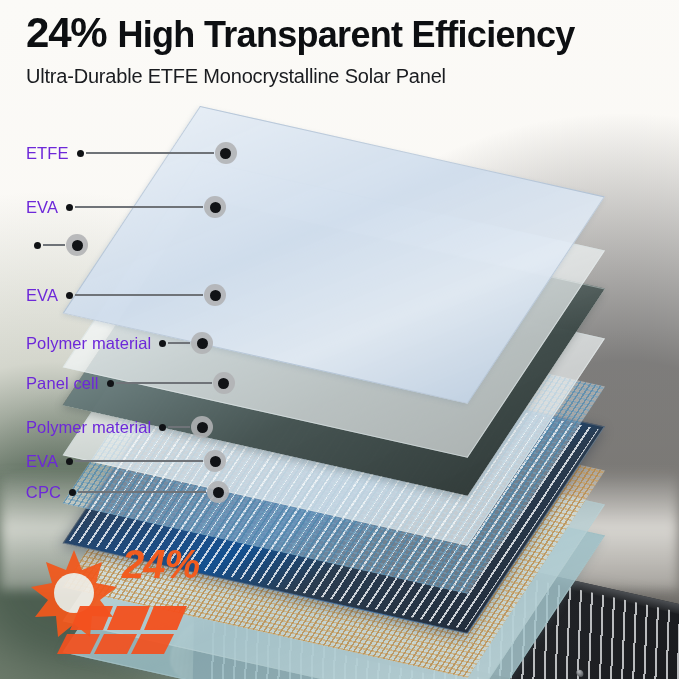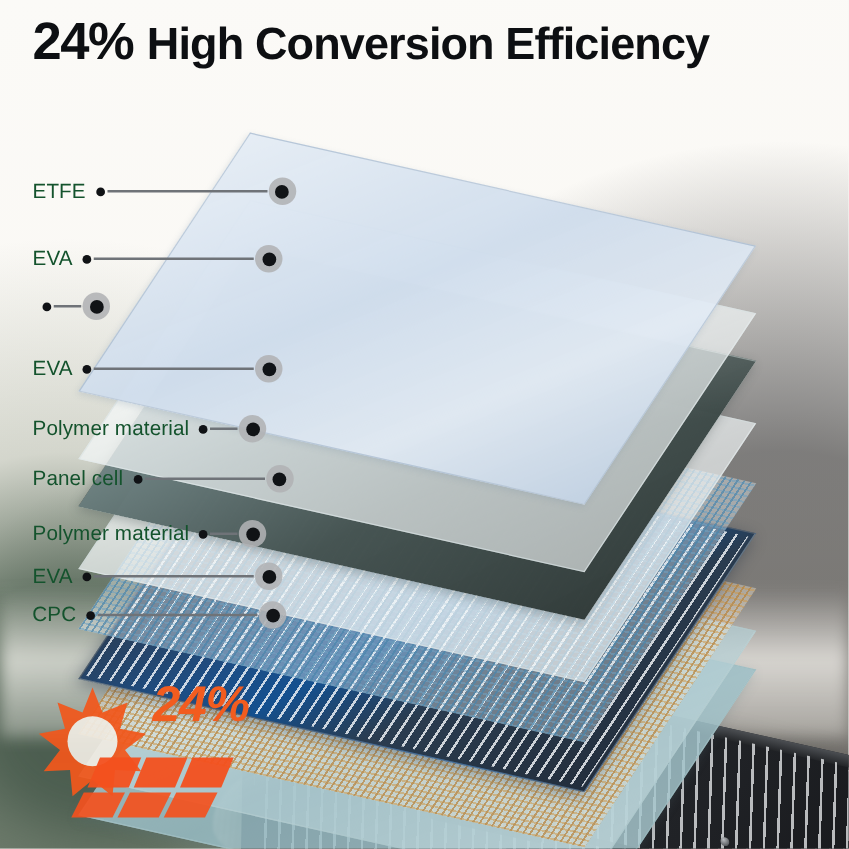--- a/index.html
+++ b/index.html
@@ -102,21 +102,21 @@
     background:linear-gradient(135deg,rgba(206,226,230,.80) 0%,rgba(176,204,210,.72) 55%,rgba(198,220,224,.66) 100%);
     border:1px solid rgba(170,196,200,.6);}
   .l-cpc-bot .sheet{
     background:linear-gradient(135deg,rgba(188,214,219,.88) 0%,rgba(150,186,194,.86) 50%,rgba(176,206,212,.82) 100%);
     border:1px solid rgba(150,182,188,.7);
     box-shadow:0 3px 9px rgba(90,120,128,.25);}
 
   
   .callout{position:absolute;left:0;height:24px;display:flex;align-items:center;}
   .callout .label{
-    font-size:16.5px;color:#14532d;letter-spacing:.1px;white-space:nowrap;font-weight:400;}
+    font-size:16.5px;color:#6d28d9;letter-spacing:.1px;white-space:nowrap;font-weight:400;}
   .callout .dot-small{width:7px;height:7px;border-radius:50%;background:#101215;margin-left:8px;flex:0 0 auto;}
   .callout .line{height:1.6px;background:#6f7378;flex:0 0 auto;}
   .callout .dot-big{position:relative;width:22px;height:22px;border-radius:50%;
     background:rgba(176,178,180,.88);display:flex;align-items:center;justify-content:center;flex:0 0 auto;}
   .callout .dot-big::after{content:"";width:11px;height:11px;border-radius:50%;background:#111316;}
 
   
   .header{position:absolute;left:26px;top:12px;}
   .h-line1{display:flex;align-items:baseline;gap:11px;}
   .h-pct{font-size:42px;font-weight:700;color:#0d0f12;letter-spacing:-1.2px;line-height:1;}
@@ -237,22 +237,23 @@
         <span class="label">CPC</span>
         <span class="dot-small"></span>
         <span class="line" style="width: 128px; margin-left: 2px;"></span>
         <span class="dot-big" style="margin-left: 1px;"></span>
       </div>
     </div>
 
   <div class="header">
     <div class="h-line1">
       <span class="h-pct">24%</span>
-      <span class="h-title">High Conversion Efficiency</span>
-    </div>
+      <span class="h-title">High Transparent Efficiency</span>
+    </div>
+    <div class="h-sub">Ultra-Durable ETFE Monocrystalline Solar Panel</div>
   </div>
 
   <div class="badge">
     <svg width="200" height="115" viewBox="0 0 200 115">
       <g fill="#f2581c" opacity="0.93">
         <path d="M56 10 L64 30 L84 22 L78 43 L99 47 L82 60 L95 77 L74 76 L72 97 L56 84 L40 97 L38 76 L17 77 L30 60 L13 47 L34 43 L28 22 L48 30 Z"></path>
         <circle cx="56" cy="53" r="20" fill="#f0ece4"></circle>
       </g>
       <g fill="#f4511e" opacity="0.95">
         <polygon points="62,66 95,66 85,90 52,90"></polygon>

